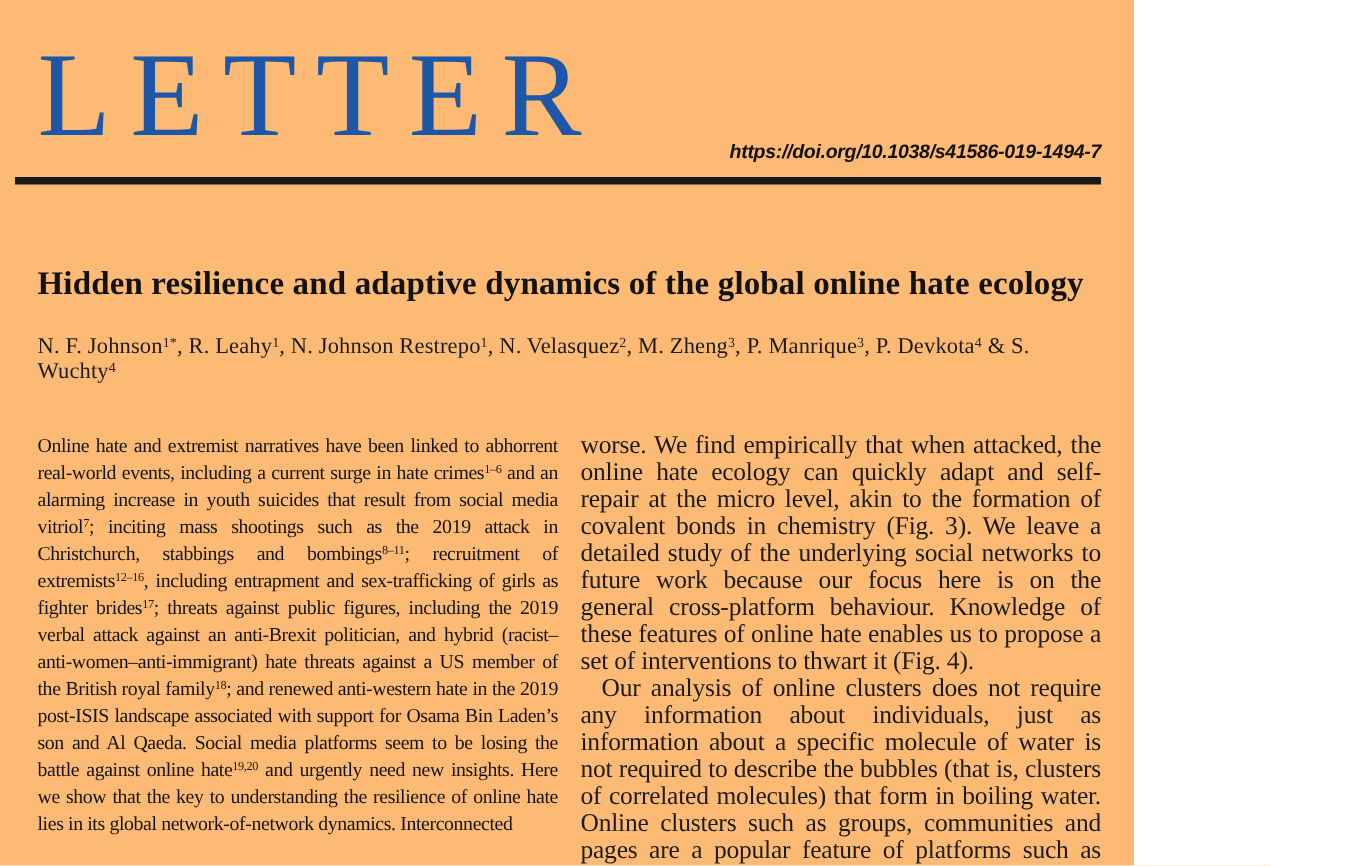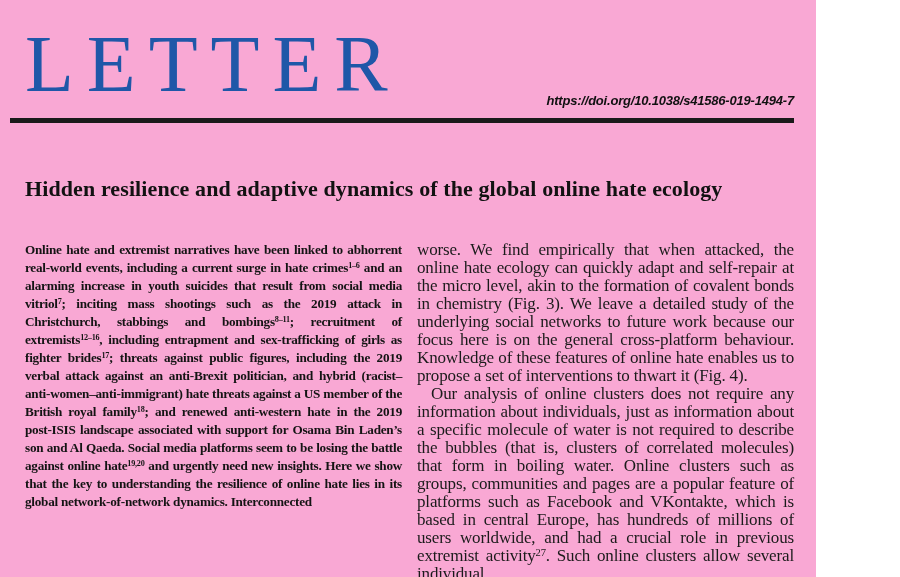--- a/index.html
+++ b/index.html
@@ -3,21 +3,21 @@
 <meta charset="utf-8">
 <style>
   * { margin:0; padding:0; box-sizing:border-box; }
   html,body { background:#ffffff; }
   body {
     width:900px; height:577px; overflow:hidden;
     font-family:"Liberation Serif", serif;
     color:#161616;
     -webkit-font-smoothing:antialiased;
   }
-  .page { position:relative; width:816px; height:577px; background:#f9a8d4; }
+  .page { position:relative; width:756px; height:577px; background:#fdba74; }
 
   
   .header {
     position:relative;
     margin:0 22px 0 25px;
     padding-top:24px;
     height:112px;
   }
   .section-label {
     font-family:"Liberation Serif", serif;
@@ -66,21 +66,21 @@
   .columns {
     margin-top:31px;
     display:flex;
     gap:15px;
     align-items:flex-start;
     height:240px; 
   }
   .col { flex:1 1 0; text-align:justify; }
   .col p { margin:0; }
   .col-left {
-    font-weight:bold;
+    font-weight:normal;
     font-size:13.2px;
     line-height:18px;
     letter-spacing:-0.25px;
     color:#141414;
   }
   .col-right {
     font-size:17px;
     line-height:18px;
     letter-spacing:-0.15px;
     color:#1b1b1b;
@@ -104,20 +104,21 @@
     <div class="section-label" style="color: rgb(31, 87, 168);">LETTER</div>
     <a class="doi" href="#">https://doi.org/10.1038/s41586-019-1494-7</a>
   </header>
 
   <div class="rule"></div>
 
   <main class="content">
 
     <h1 class="article-title">Hidden resilience and adaptive dynamics of the global online hate ecology</h1>
 
+    <div class="authors">N. F. Johnson<sup>1*</sup>, R. Leahy<sup>1</sup>, N. Johnson Restrepo<sup>1</sup>, N. Velasquez<sup>2</sup>, M. Zheng<sup>3</sup>, P. Manrique<sup>3</sup>, P. Devkota<sup>4</sup> &amp; S. Wuchty<sup>4</sup></div>
 
     <div class="columns">
       <section class="col col-left">
         <p>Online hate and extremist narratives have been linked to abhorrent real-world events, including a current surge in hate crimes<sup>1–6</sup> and an alarming increase in youth suicides that result from social media vitriol<sup>7</sup>; inciting mass shootings such as the 2019 attack in Christchurch, stabbings and bombings<sup>8–11</sup>; recruitment of extremists<sup>12–16</sup>, including entrapment and sex-trafficking of girls as fighter brides<sup>17</sup>; threats against public figures, including the 2019 verbal attack against an anti-Brexit politician, and hybrid (racist–anti-women–anti-immigrant) hate threats against a US member of the British royal family<sup>18</sup>; and renewed anti-western hate in the 2019 post-ISIS landscape associated with support for Osama Bin Laden’s son and Al Qaeda. Social media platforms seem to be losing the battle against online hate<sup>19,20</sup> and urgently need new insights. Here we show that the key to understanding the resilience of online hate lies in its global network-of-network dynamics. Interconnected</p>
       </section>
       <section class="col col-right">
           <p>worse. We find empirically that when attacked, the online hate ecology can quickly adapt and self-repair at the micro level, akin to the formation of covalent bonds in chemistry (Fig. 3). We leave a detailed study of the underlying social networks to future work because our focus here is on the general cross-platform behaviour. Knowledge of these features of online hate enables us to propose a set of interventions to thwart it (Fig. 4).</p>
           <p>Our analysis of online clusters does not require any information about individuals, just as information about a specific molecule of water is not required to describe the bubbles (that is, clusters of correlated molecules) that form in boiling water. Online clusters such as groups, communities and pages are a popular feature of platforms such as Facebook and VKontakte, which is based in central Europe, has hundreds of millions of users worldwide, and had a crucial role in previous extremist activity<sup>27</sup>. Such online clusters allow several individual</p>
         </section>
     </div>

